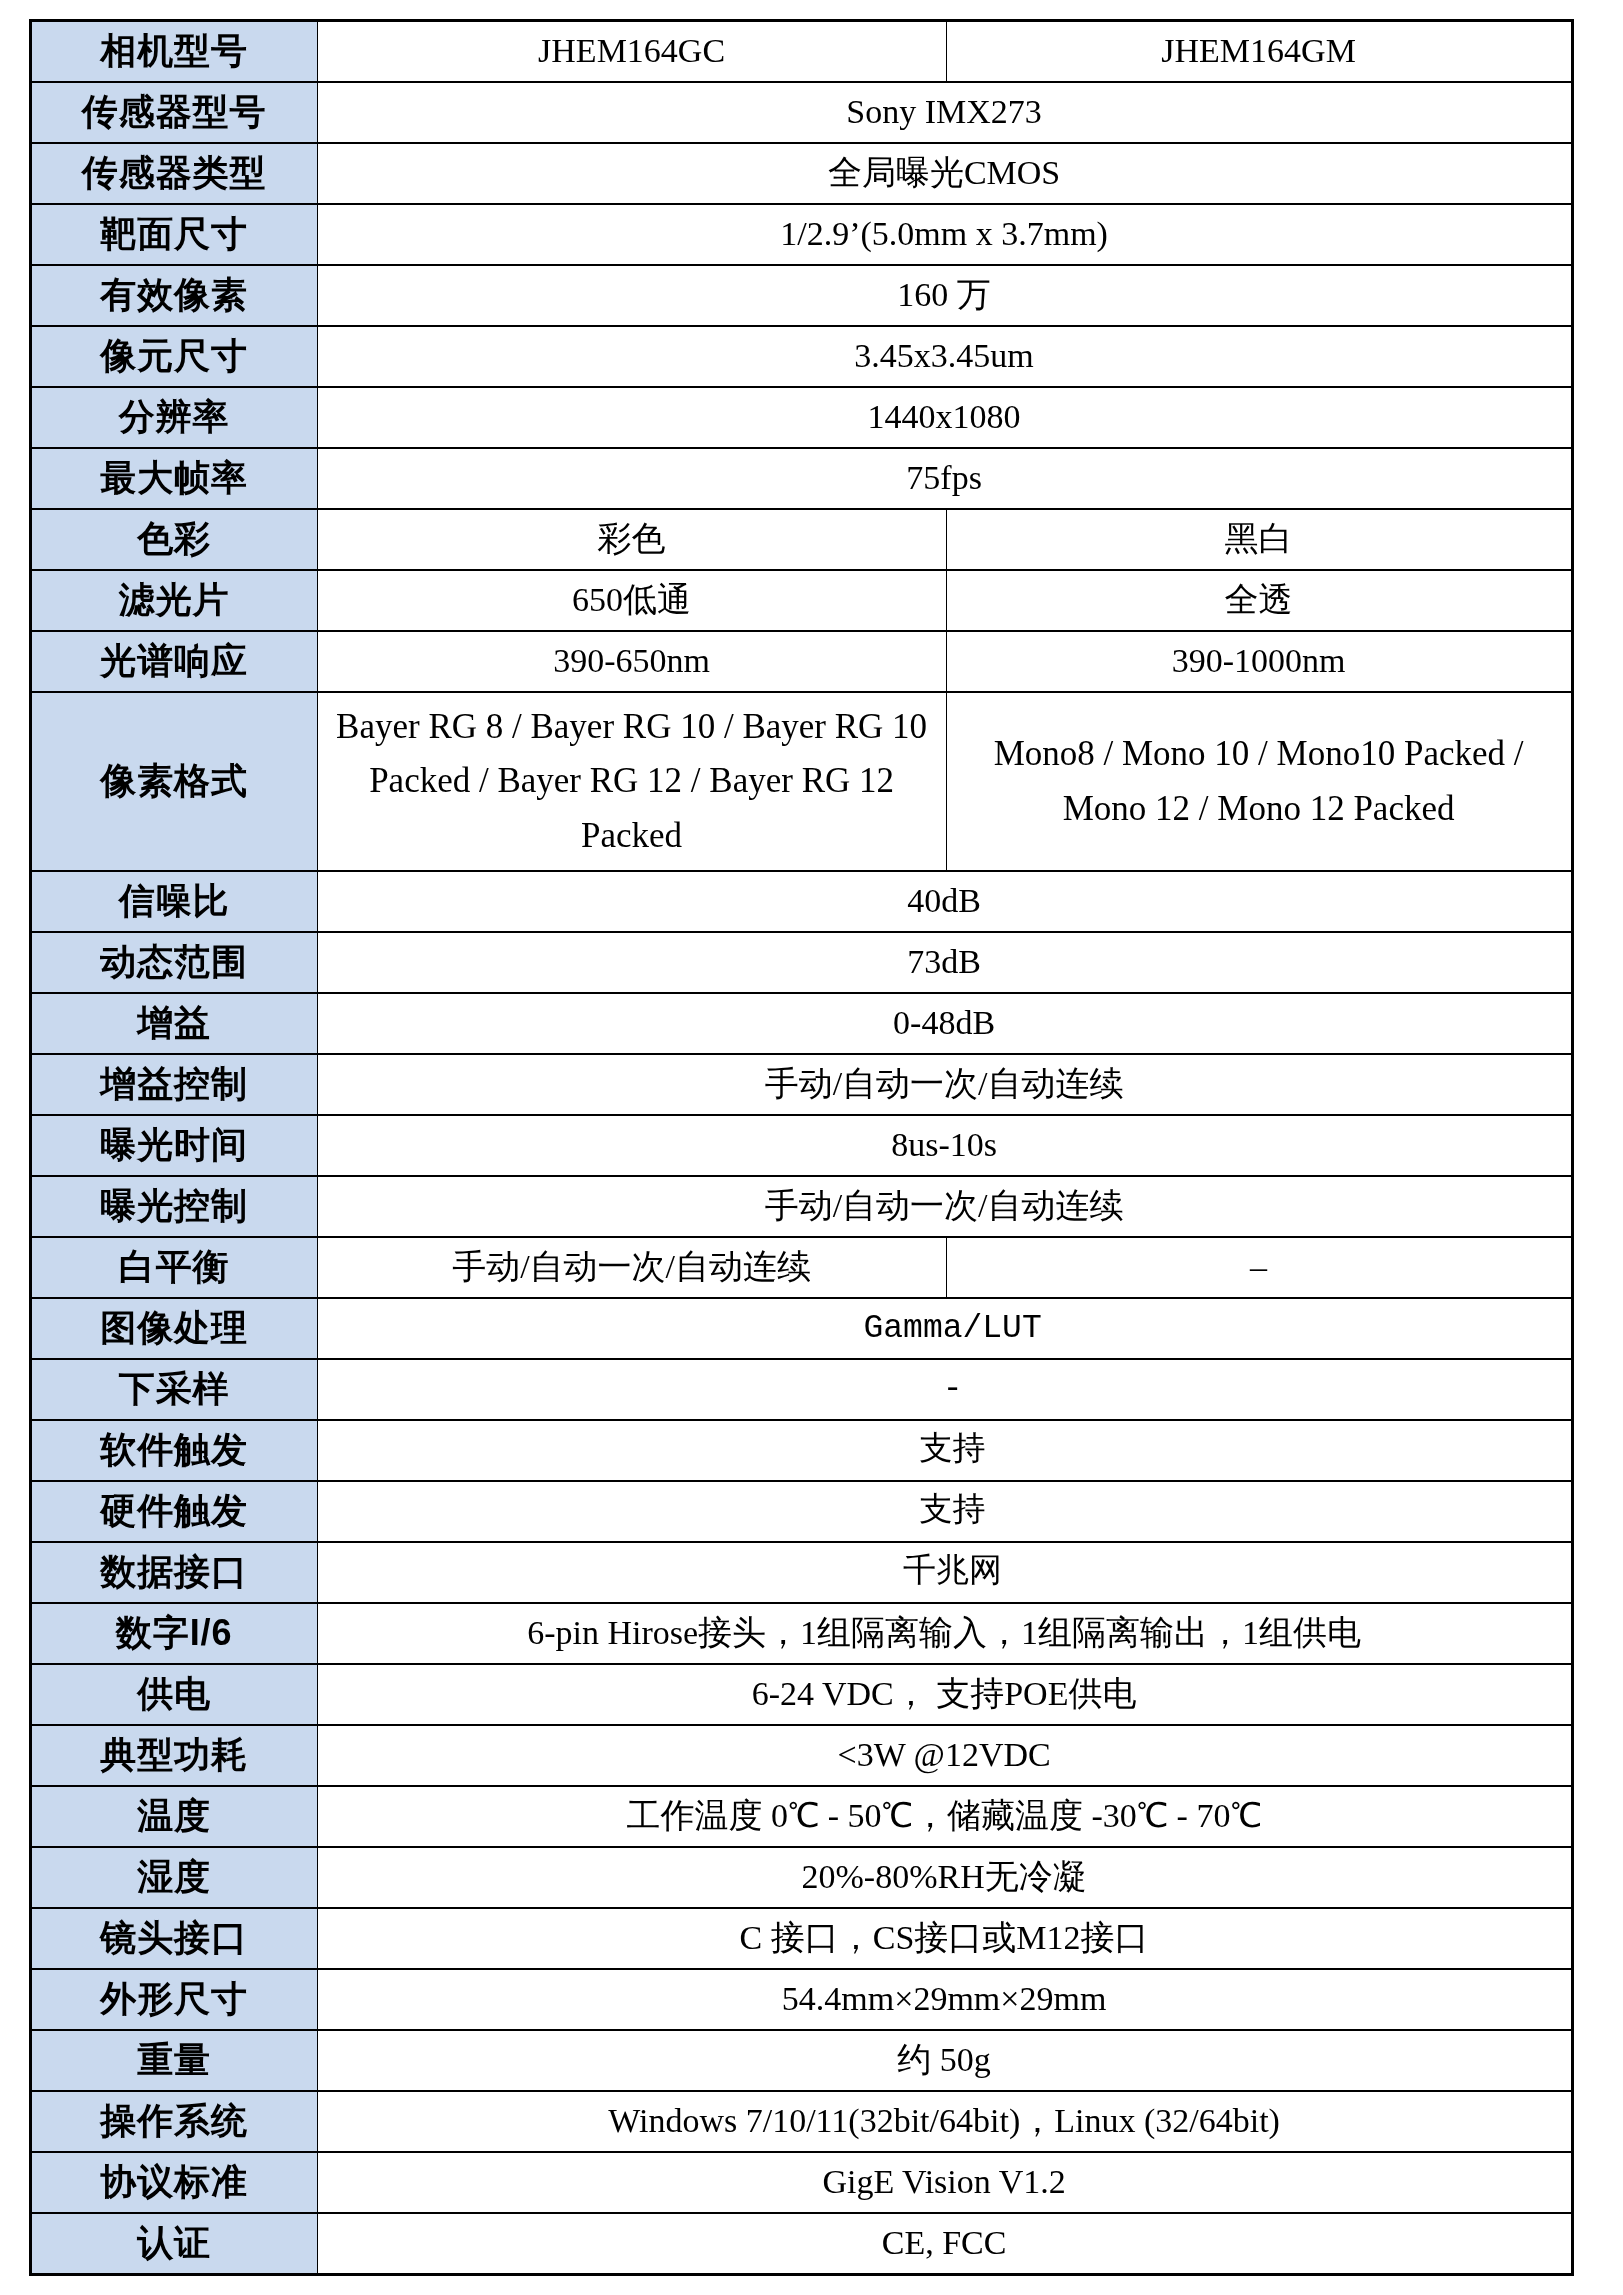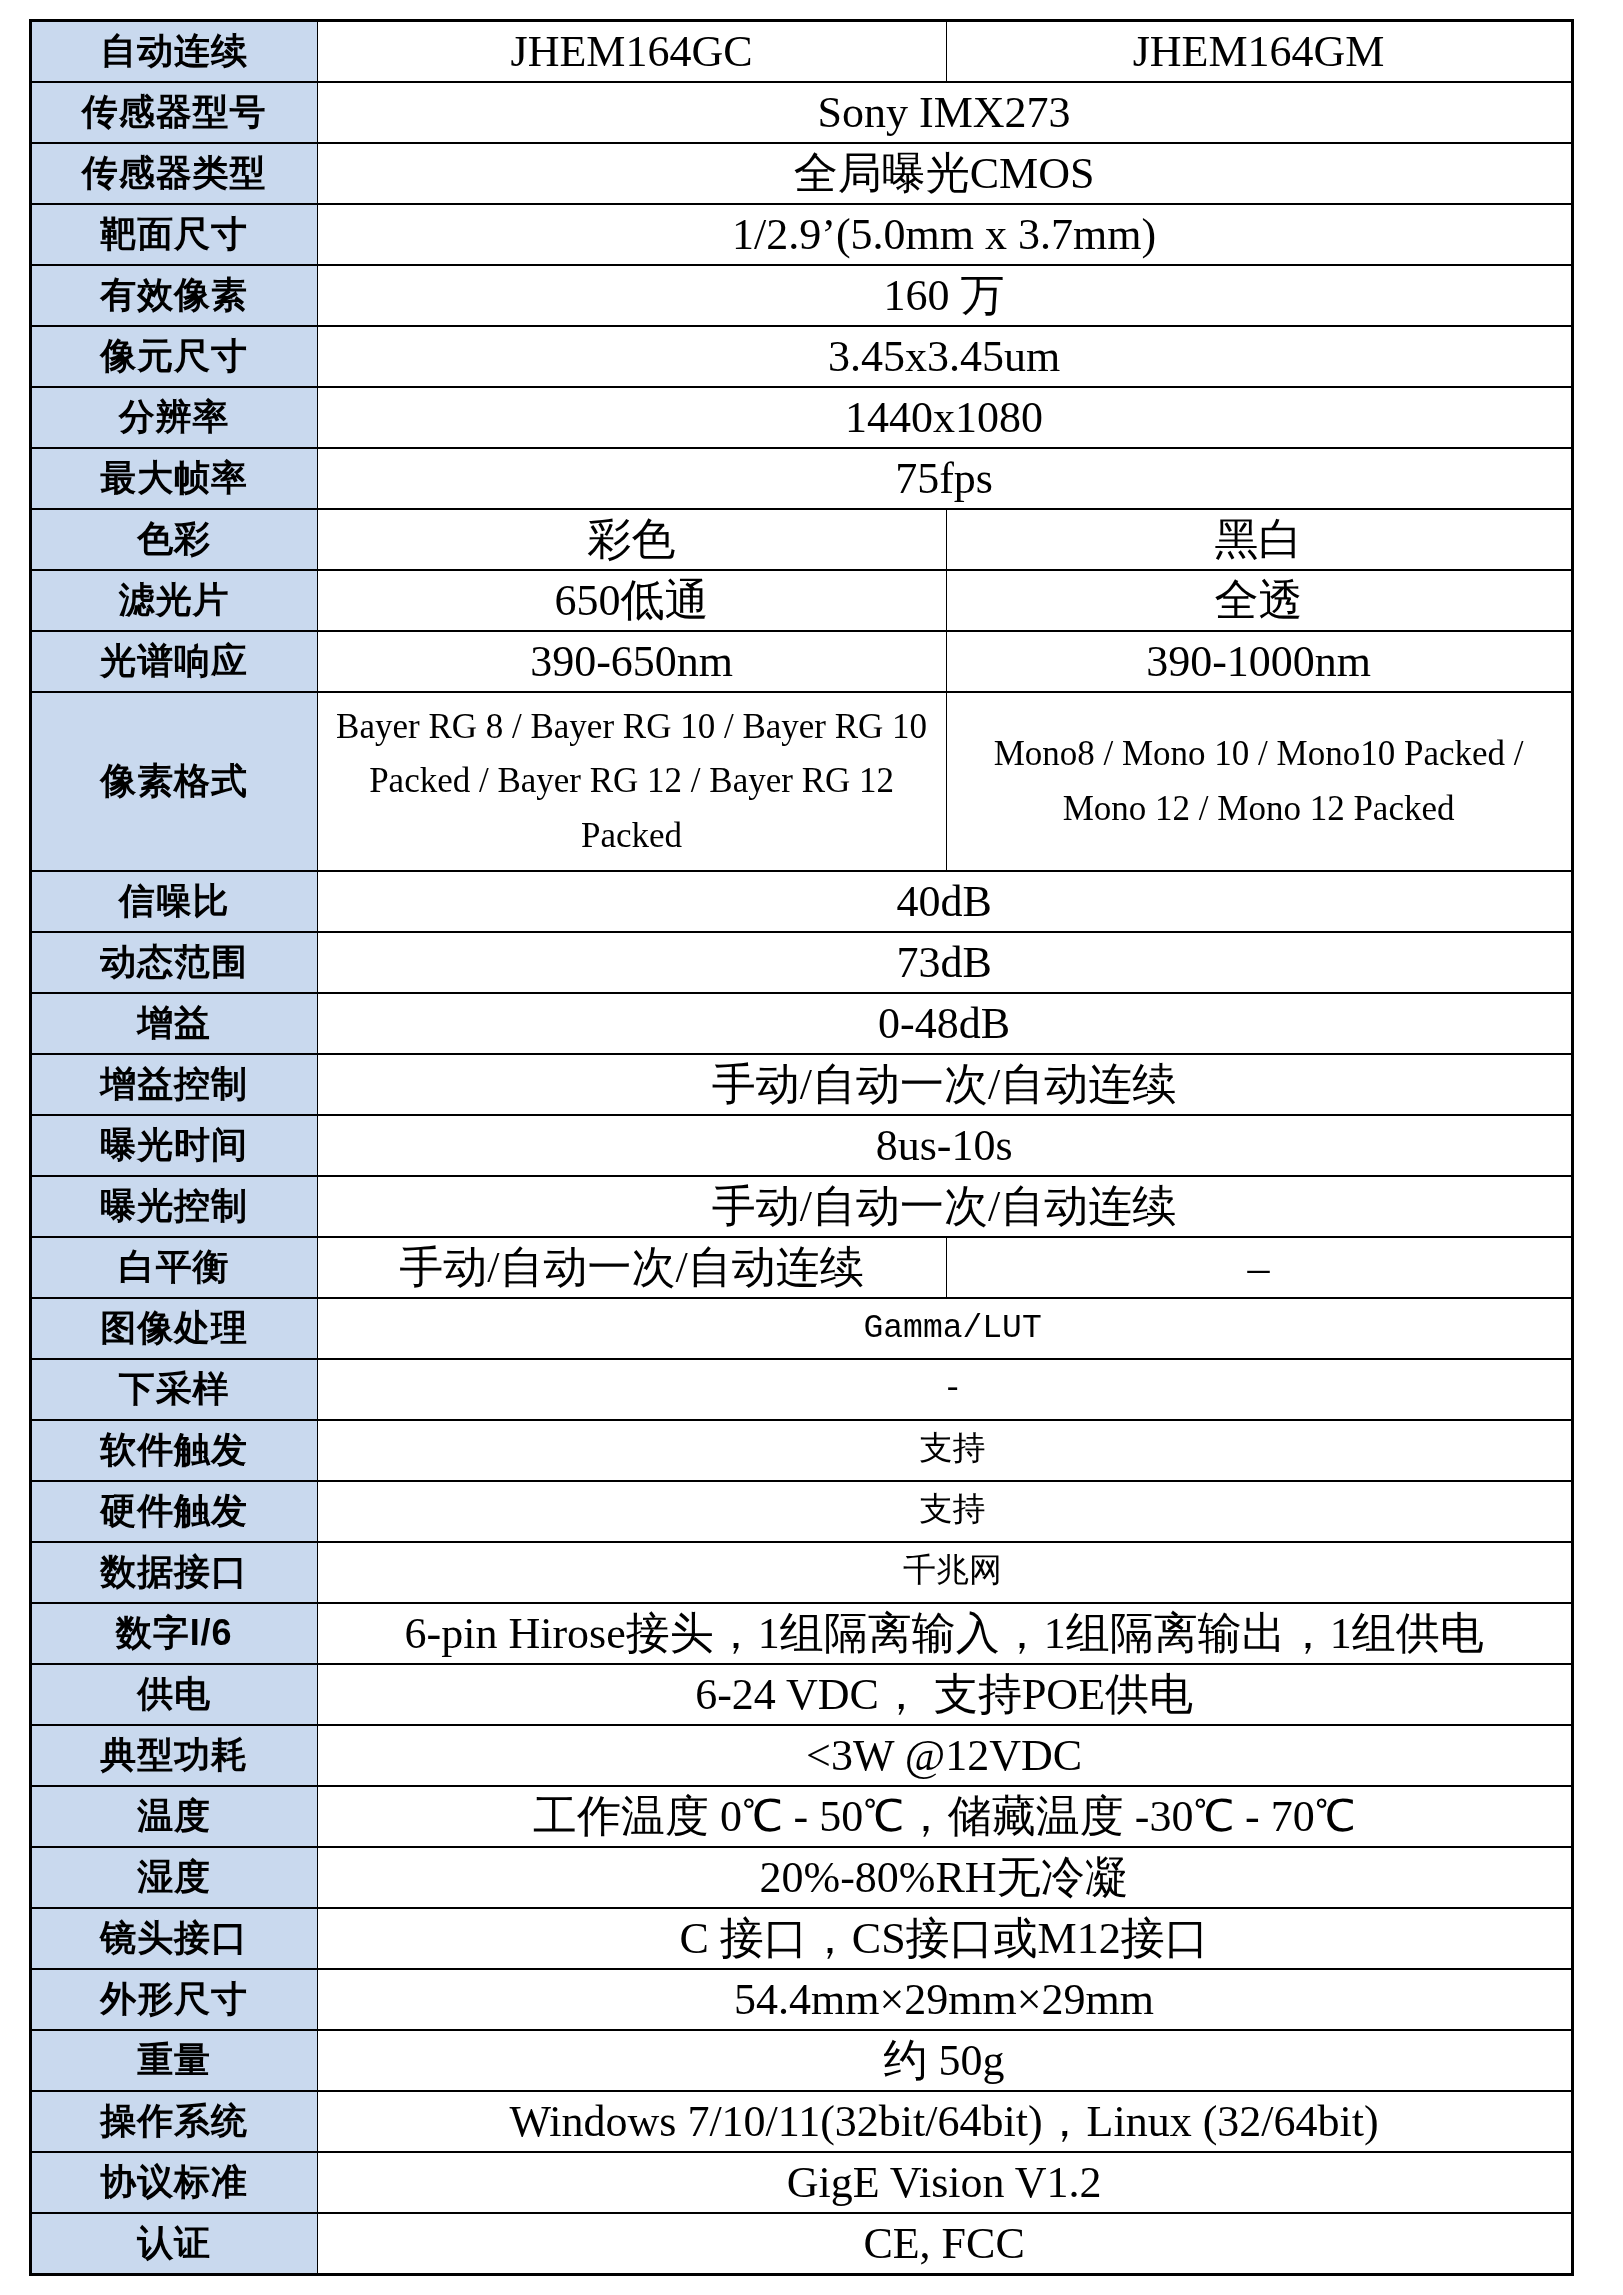--- a/index.html
+++ b/index.html
@@ -19,21 +19,21 @@
     background:#C9D9EE;
     font-family:"Liberation Sans",sans-serif;
     font-weight:600;
     font-size:36px;
     letter-spacing:0.9px;
     padding:0 3.5px;
   }
   td.val{
     background:#ffffff;
     font-family:"Liberation Serif",serif;
-    font-size:44px;
+    font-size:34px;
     line-height:1.25;
   }
   td.val.mono{
     font-family:"Liberation Mono",monospace;
     font-size:33px;
     padding-left:24px;
   }
   tr.tall td{height:177px;}
   tr.tall td.val{font-size:35px;line-height:1.55;}
 </style>
@@ -41,21 +41,21 @@
 <body>
 
 <table class="spec">
   <colgroup>
     <col style="width:287px">
     <col style="width:629px">
     <col style="width:626px">
   </colgroup>
   <tbody>
     <tr>
-      <td class="label">自动连续</td>
+      <td class="label">相机型号</td>
       <td class="val">JHEM164GC</td>
       <td class="val">JHEM164GM</td>
     </tr>
     <tr>
       <td class="label">传感器型号</td>
       <td class="val" colspan="2">Sony IMX273</td>
     </tr>
     <tr>
       <td class="label">传感器类型</td>
       <td class="val" colspan="2">全局曝光CMOS</td>

